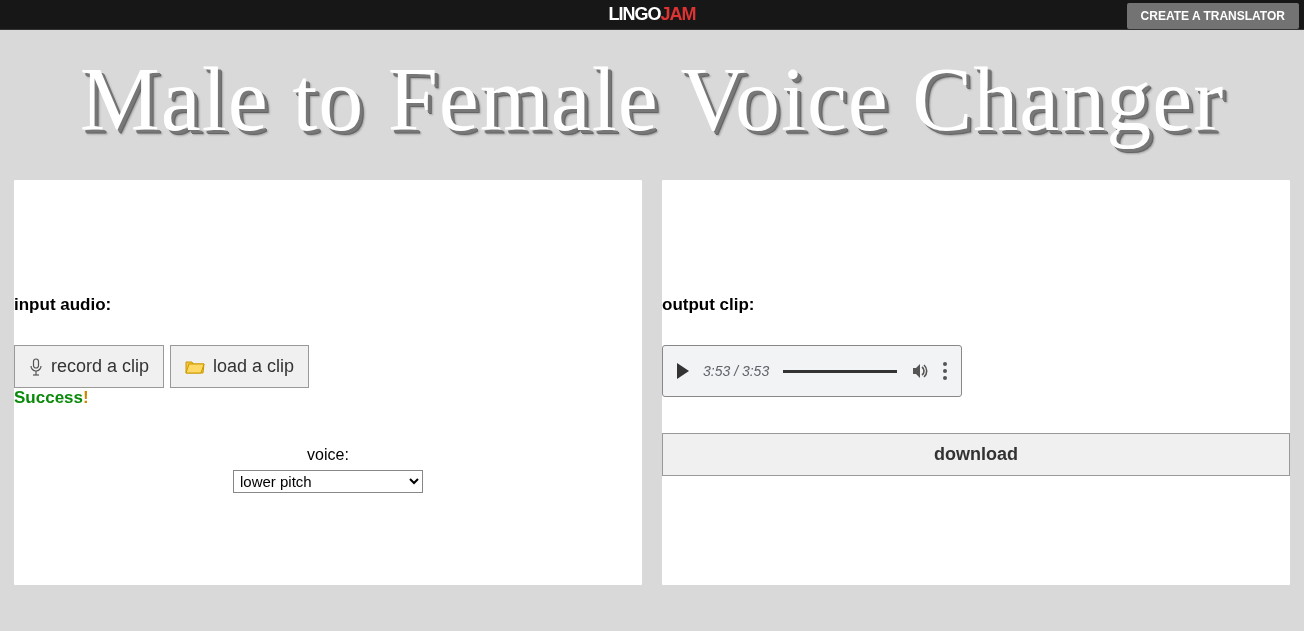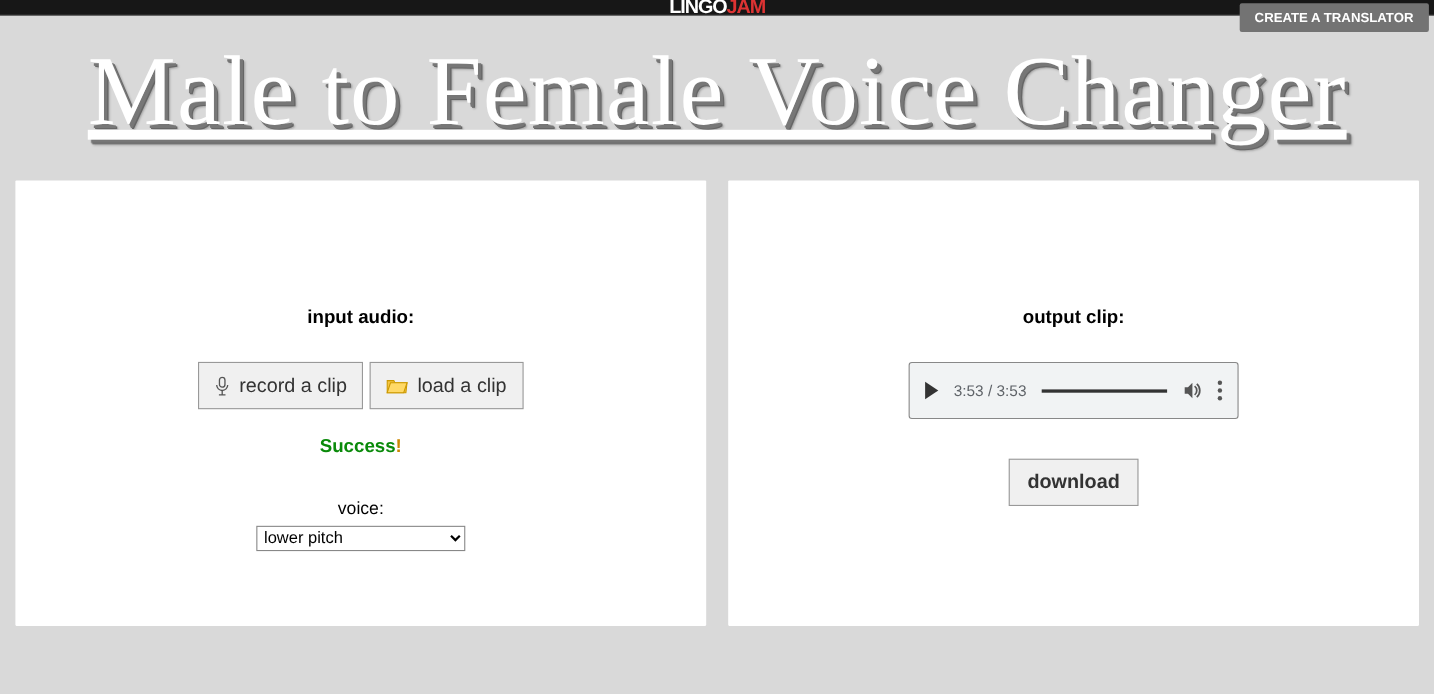--- a/index.html
+++ b/index.html
@@ -9,21 +9,21 @@
     }
     body {
       font-family: Arial, Helvetica, sans-serif;
       background: #d9d9d9;
       width: 1304px;
       height: 631px;
       overflow: hidden;
     }
     .header {
       background: #171717;
-      height: 14px;
+      height: 30px;
       display: flex;
       align-items: center;
       justify-content: center;
       position: relative;
       border-bottom: 1px solid #333;
     }
     .logo {
       font-family: 'Arial Black', Arial, sans-serif;
       font-weight: 900;
       font-size: 18px;
@@ -49,47 +49,45 @@
       padding: 25px 0 35px 0;
     }
     .page-title {
       font-family: 'Brush Script MT', cursive;
       font-size: 90px;
       color: #fff;
       font-weight: normal;
       text-shadow: 3px 3px 0 #777, 4px 4px 0 #666, 5px 5px 2px rgba(0,0,0,0.25);
       line-height: 1;
       letter-spacing: 1px;
-      text-decoration: underline;
     }
     .panels {
       display: flex;
       gap: 20px;
       padding: 0 14px;
     }
     .panel {
       background: #fff;
       flex: 1;
       height: 405px;
       border-radius: 1px;
       display: flex;
       flex-direction: column;
-      align-items: center;
       padding-top: 115px;
     }
     .panel-heading {
       font-size: 17px;
       font-weight: bold;
       color: #000;
       margin-bottom: 30px;
     }
     .button-row {
       display: flex;
       gap: 6px;
-      margin-bottom: 24px;
+      margin-bottom: 0;
     }
     .action-btn {
       background: #f0f0f0;
       border: 1px solid #999;
       padding: 10px 14px;
       font-size: 18px;
       cursor: pointer;
       display: flex;
       align-items: center;
       gap: 8px;
@@ -132,20 +130,21 @@
       background: #f1f3f4;
       border: 1px solid #888;
       border-radius: 3px;
       display: flex;
       align-items: center;
       padding: 0 14px;
       gap: 14px;
       color: #5f6368;
       font-size: 14px;
       margin-bottom: 36px;
+      font-style: italic;
     }
     .play-triangle {
       width: 0;
       height: 0;
       border-left: 12px solid #333;
       border-top: 8px solid transparent;
       border-bottom: 8px solid transparent;
       cursor: pointer;
     }
     .track {

